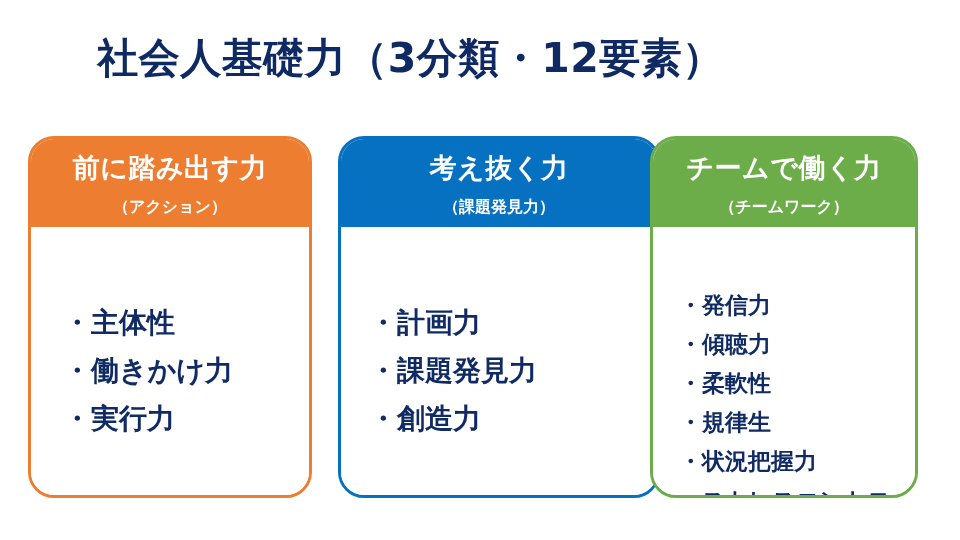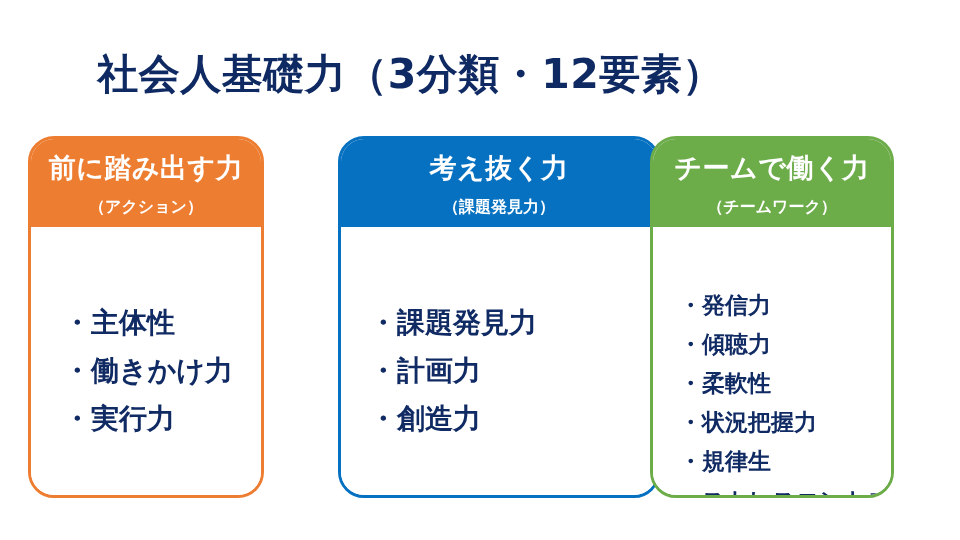--- a/index.html
+++ b/index.html
@@ -20,21 +20,21 @@
     position: relative;
     width: 960px;
     height: 540px;
     background: #ffffff;
   }
 
   
   #page-title {
     position: absolute;
     left: 0;
-    top: 50px;
+    top: 34px;
     width: 821px;
     text-align: center;
     font-size: 41px;
     font-weight: 700;
     color: #0F2A63;
     letter-spacing: 0.5px;
     white-space: nowrap;
     line-height: 1.2;
   }
 
@@ -46,23 +46,23 @@
     box-sizing: border-box;
     border-radius: 26px;
     background: #ffffff;
     border-style: solid;
     border-width: 3px;
     overflow: hidden;
     display: flex;
     flex-direction: column;
   }
 
-  #card-action     { left: 28px;  width: 236px; border-color: #ED7D31; }
+  #card-action     { left: 28px;  width: 284px; border-color: #ED7D31; }
   #card-thinking   { left: 338px; width: 322px; border-color: #0671C0; }
-  #card-teamwork   { left: 650px; width: 244px; border-color: #6CAC49; }
+  #card-teamwork   { left: 650px; width: 268px; border-color: #6CAC49; }
 
   .card-header {
     width: 100%;
     box-sizing: border-box;
     padding-top: 14px;
     padding-bottom: 11px;
     text-align: center;
     color: #ffffff;
     flex: 0 0 auto;
   }
@@ -151,37 +151,37 @@
     </div>
   </div>
 
   <div class="card" id="card-thinking">
     <div class="card-header">
       <div class="card-title">考え抜く力</div>
       <div class="card-subtitle">（課題発見力）</div>
     </div>
     <div class="card-body">
       <ul class="item-list">
+        <li class="item">・計画力</li>
         <li class="item">・課題発見力</li>
-        <li class="item">・計画力</li>
         <li class="item">・創造力</li>
       </ul>
     </div>
   </div>
 
   <div class="card" id="card-teamwork">
     <div class="card-header">
       <div class="card-title">チームで働く力</div>
       <div class="card-subtitle">（チームワーク）</div>
     </div>
     <div class="card-body">
       <ul class="item-list">
         <li class="item">・発信力</li>
         <li class="item">・傾聴力</li>
         <li class="item">・柔軟性</li>
+        <li class="item">・規律生</li>
         <li class="item">・状況把握力</li>
-        <li class="item">・規律生</li>
         <li class="item">・ストレスコントロール力</li>
       </ul>
     </div>
   </div>
 
 </div>
 
 </body></html>

